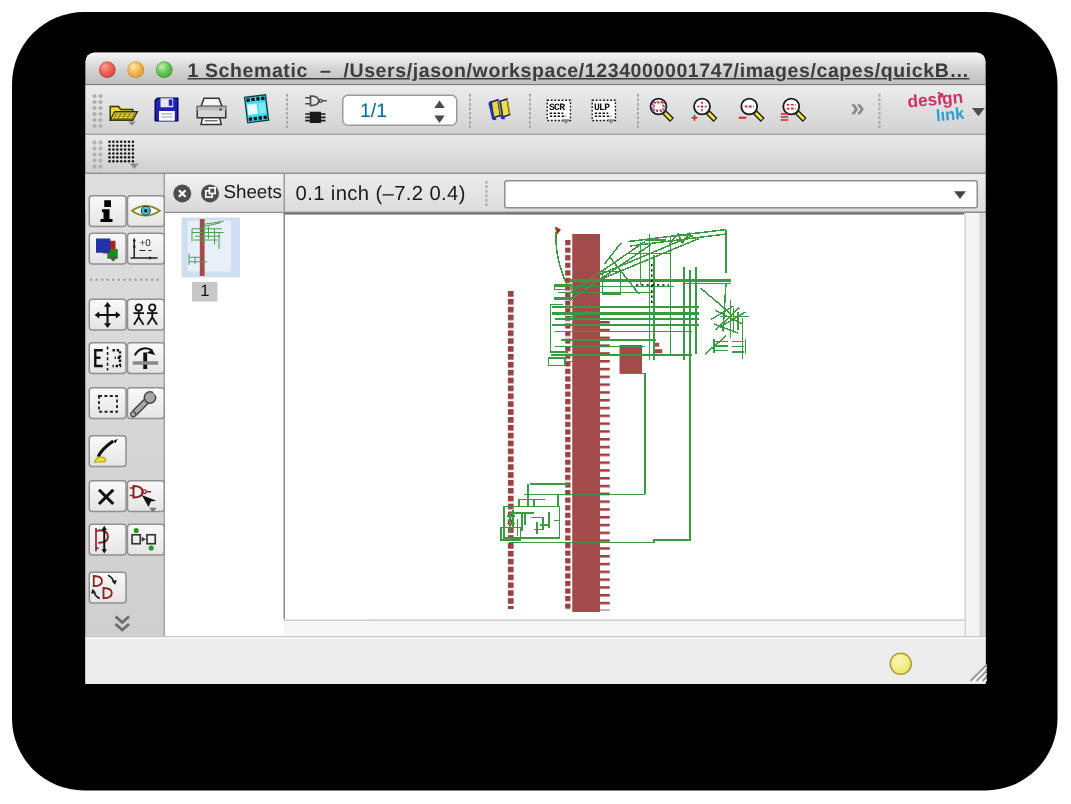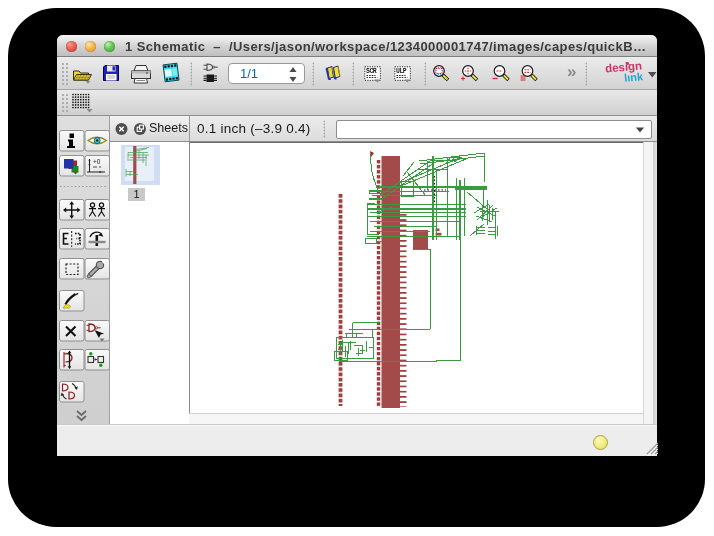--- a/index.html
+++ b/index.html
@@ -12,21 +12,21 @@
 
 #titlebar { position:absolute; left:0; top:0; width:600px; height:22px;
   border-radius:6px 6px 0 0;
   background:linear-gradient(#f6f6f6, #d2d2d2 55%, #bfbfbf);
   border-bottom:1px solid #7e7e7e; }
 .tl { position:absolute; top:5.5px; width:11px; height:11px; border-radius:50%; }
 #tl-r { left:9px;  background:radial-gradient(circle at 35% 30%, #ff9a8a, #ec5f54 45%, #c23a31); box-shadow:inset 0 0 1px #8a2a20; }
 #tl-y { left:28px; background:radial-gradient(circle at 35% 30%, #ffe9a8, #f6b44e 45%, #d2912c); box-shadow:inset 0 0 1px #8a6a10; }
 #tl-g { left:47px; background:radial-gradient(circle at 35% 30%, #c4f2b2, #61c551 45%, #3fa032); box-shadow:inset 0 0 1px #2a6a20; }
 #title { position:absolute; left:68px; top:4px; font-size:13px; font-weight:bold;
-  color:#3c3c3c; white-space:nowrap; letter-spacing:0.4px; }
+  color:#3c3c3c; white-space:nowrap; letter-spacing:0.4px;text-decoration:underline; }
 
 #toolbar1 { position:absolute; left:0; top:22px; width:600px; height:33px;
   background:linear-gradient(#ececec, #d2d2d2); border-bottom:1px solid #a5a5a5; }
 #toolbar2 { position:absolute; left:0; top:55px; width:600px; height:26px;
   background:linear-gradient(#e9e9e9, #d0d0d0); border-bottom:1px solid #909090; }
 .grip { position:absolute; width:8px;
   background-image:radial-gradient(circle, #adadad 1.1px, rgba(0,0,0,0) 1.3px);
   background-size:4px 4px; }
 .vsep { position:absolute; width:2px;
   background-image:radial-gradient(circle, #a8a8a8 0.9px, rgba(0,0,0,0) 1.1px);
@@ -238,21 +238,21 @@
     <div id="tab-sheets">
       <svg width="77" height="25" style="position:absolute;left:0;top:0;">
         <circle cx="11.5" cy="13" r="6" fill="#4e4e4e"></circle>
         <path d="M9.3 10.8 l4.4 4.4 M13.7 10.8 l-4.4 4.4" stroke="#fff" stroke-width="1.5"></path>
         <circle cx="30" cy="13" r="6" fill="#4e4e4e"></circle>
         <rect x="27.2" y="11.2" width="4.2" height="4.2" fill="none" stroke="#fff" stroke-width="1.1"></rect>
         <rect x="29.6" y="9.2" width="3.8" height="3.8" fill="#4e4e4e" stroke="#fff" stroke-width="1.1"></rect>
       </svg>
       <div class="lbl">Sheets</div>
     </div>
-    <div id="coordtxt">0.1 inch (–3.9 0.4)</div>
+    <div id="coordtxt">0.1 inch (–7.2 0.4)</div>
     <div class="vsep" style="left:266px; top:4px; height:18px;"></div>
     <div id="combo">
       <svg width="18" height="17" style="position:absolute; right:1px; top:0;">
         <path d="M4 6.5 l8 0 l-4 5 z" fill="#444"></path>
       </svg>
     </div>
   </div>
   <div id="palette">
     <svg width="53" height="309" style="position:absolute;left:0;top:0;">
       <defs>

